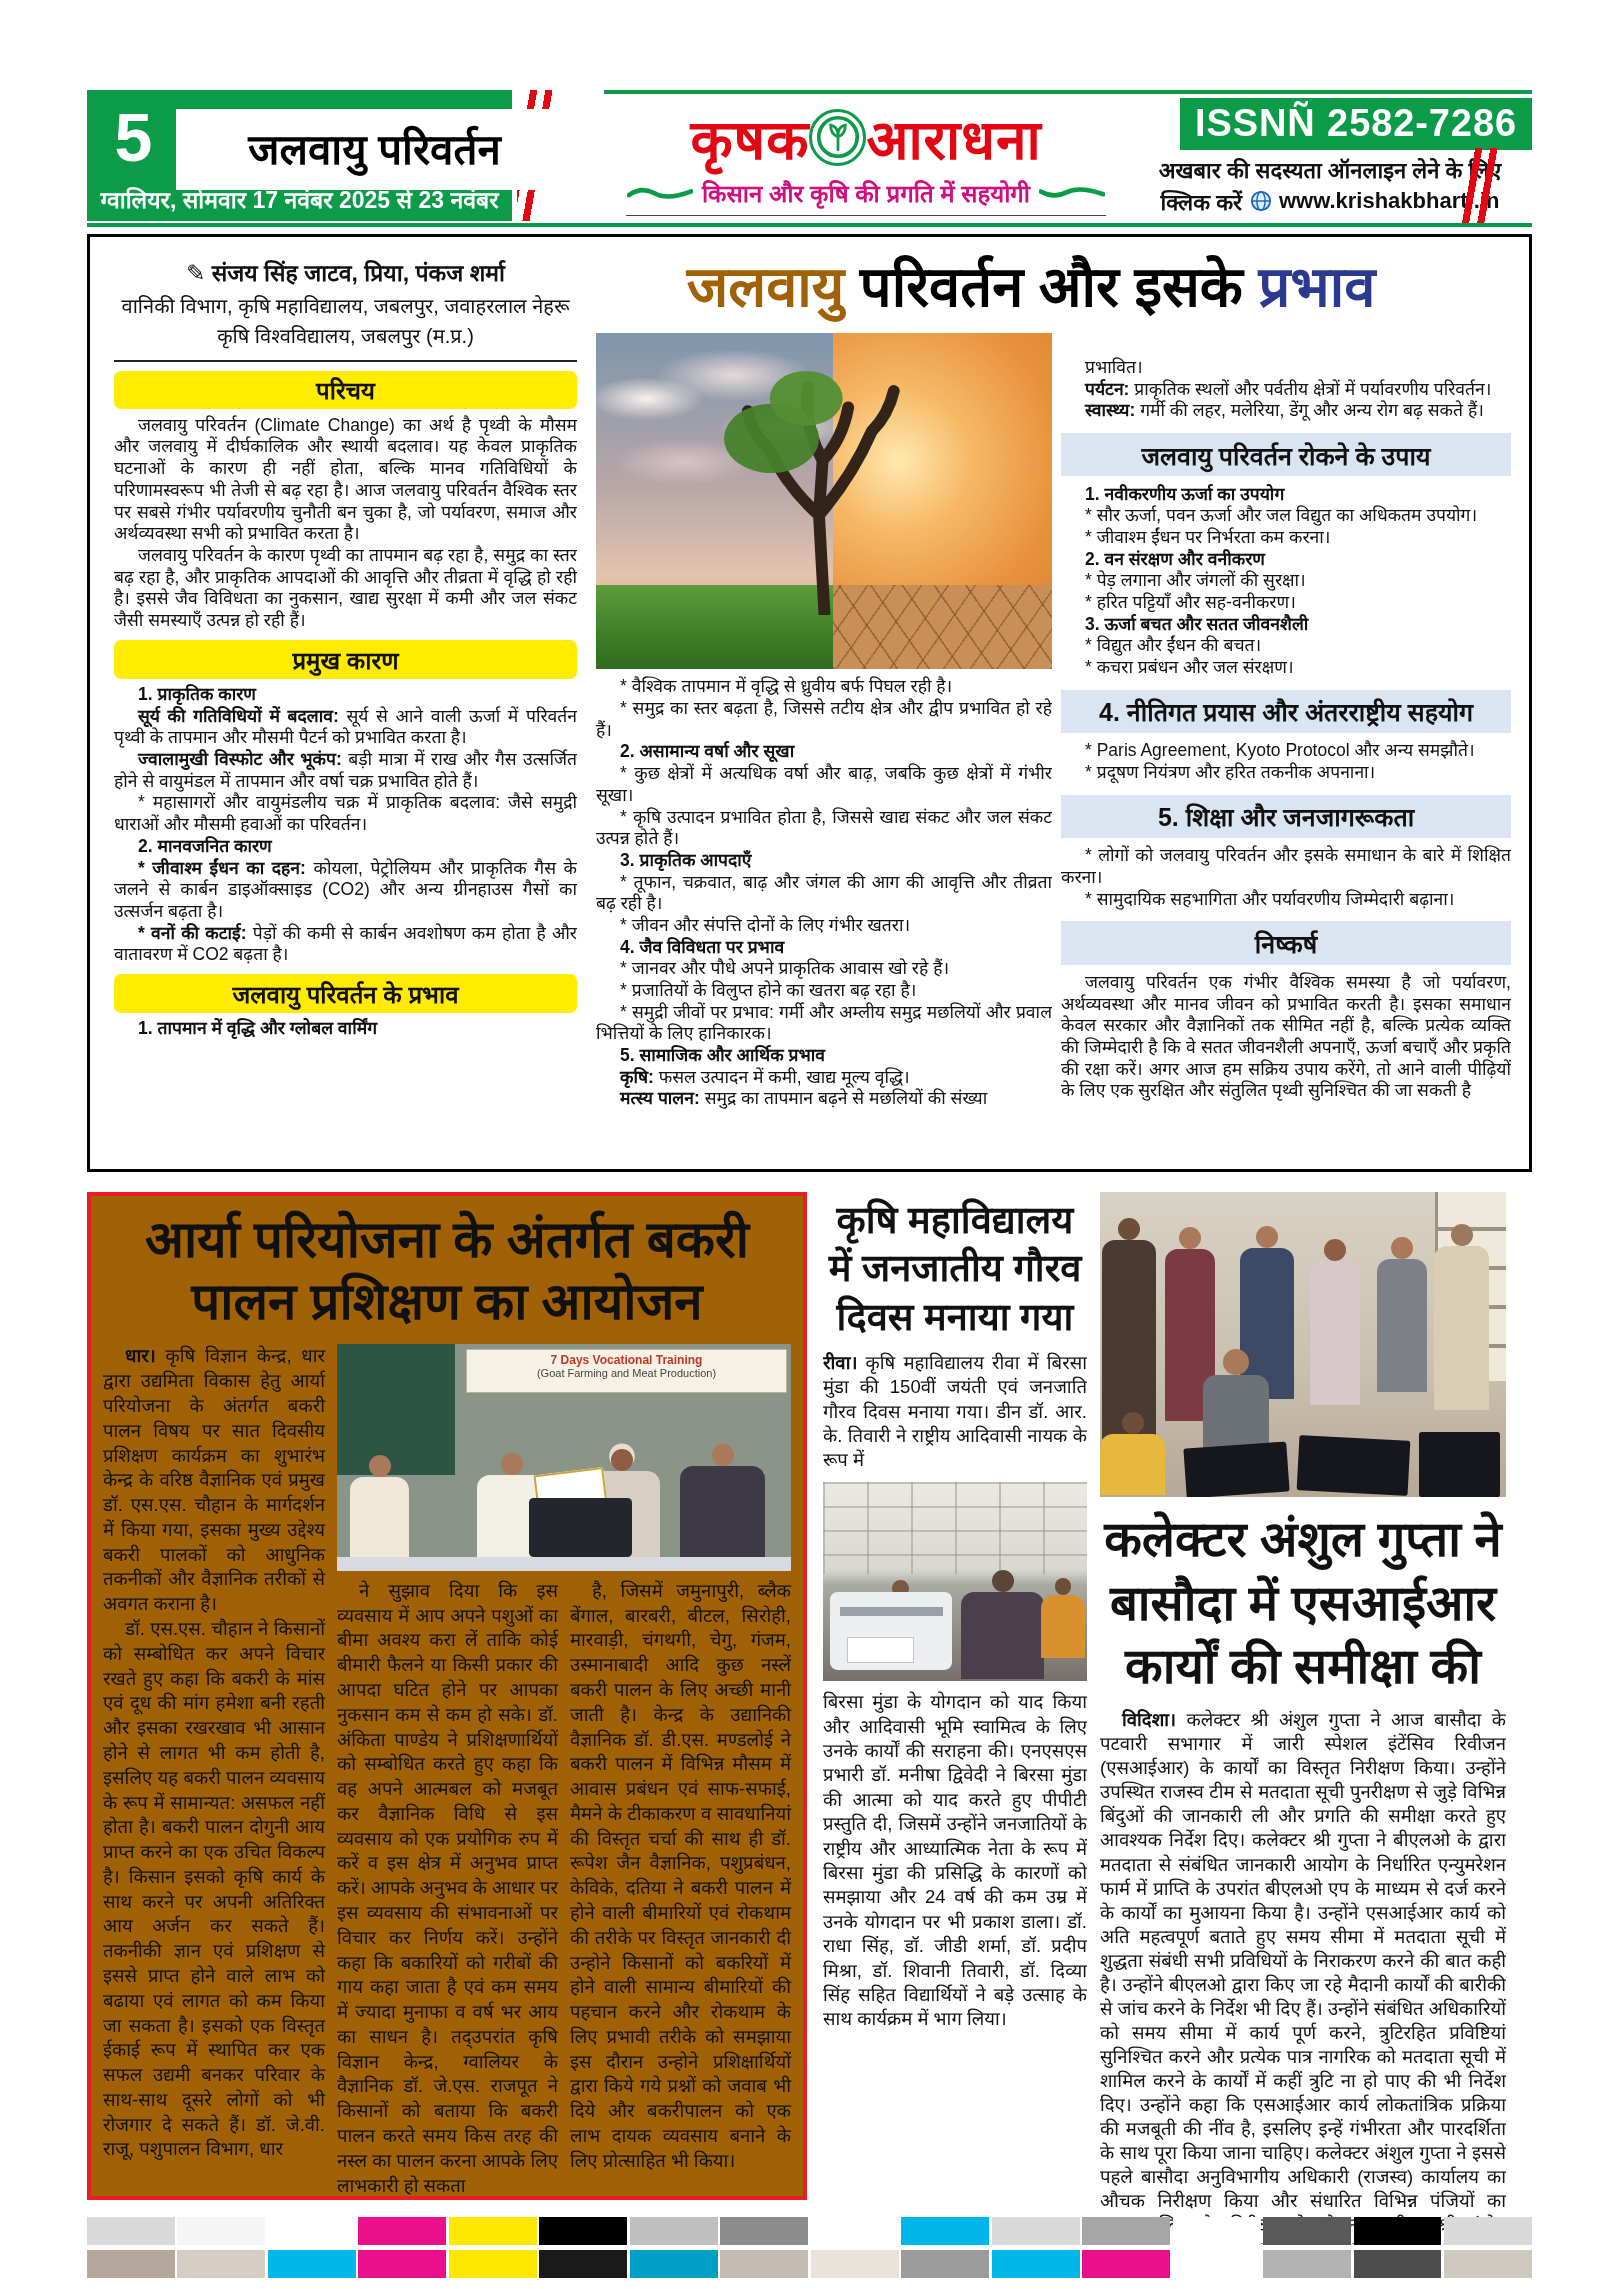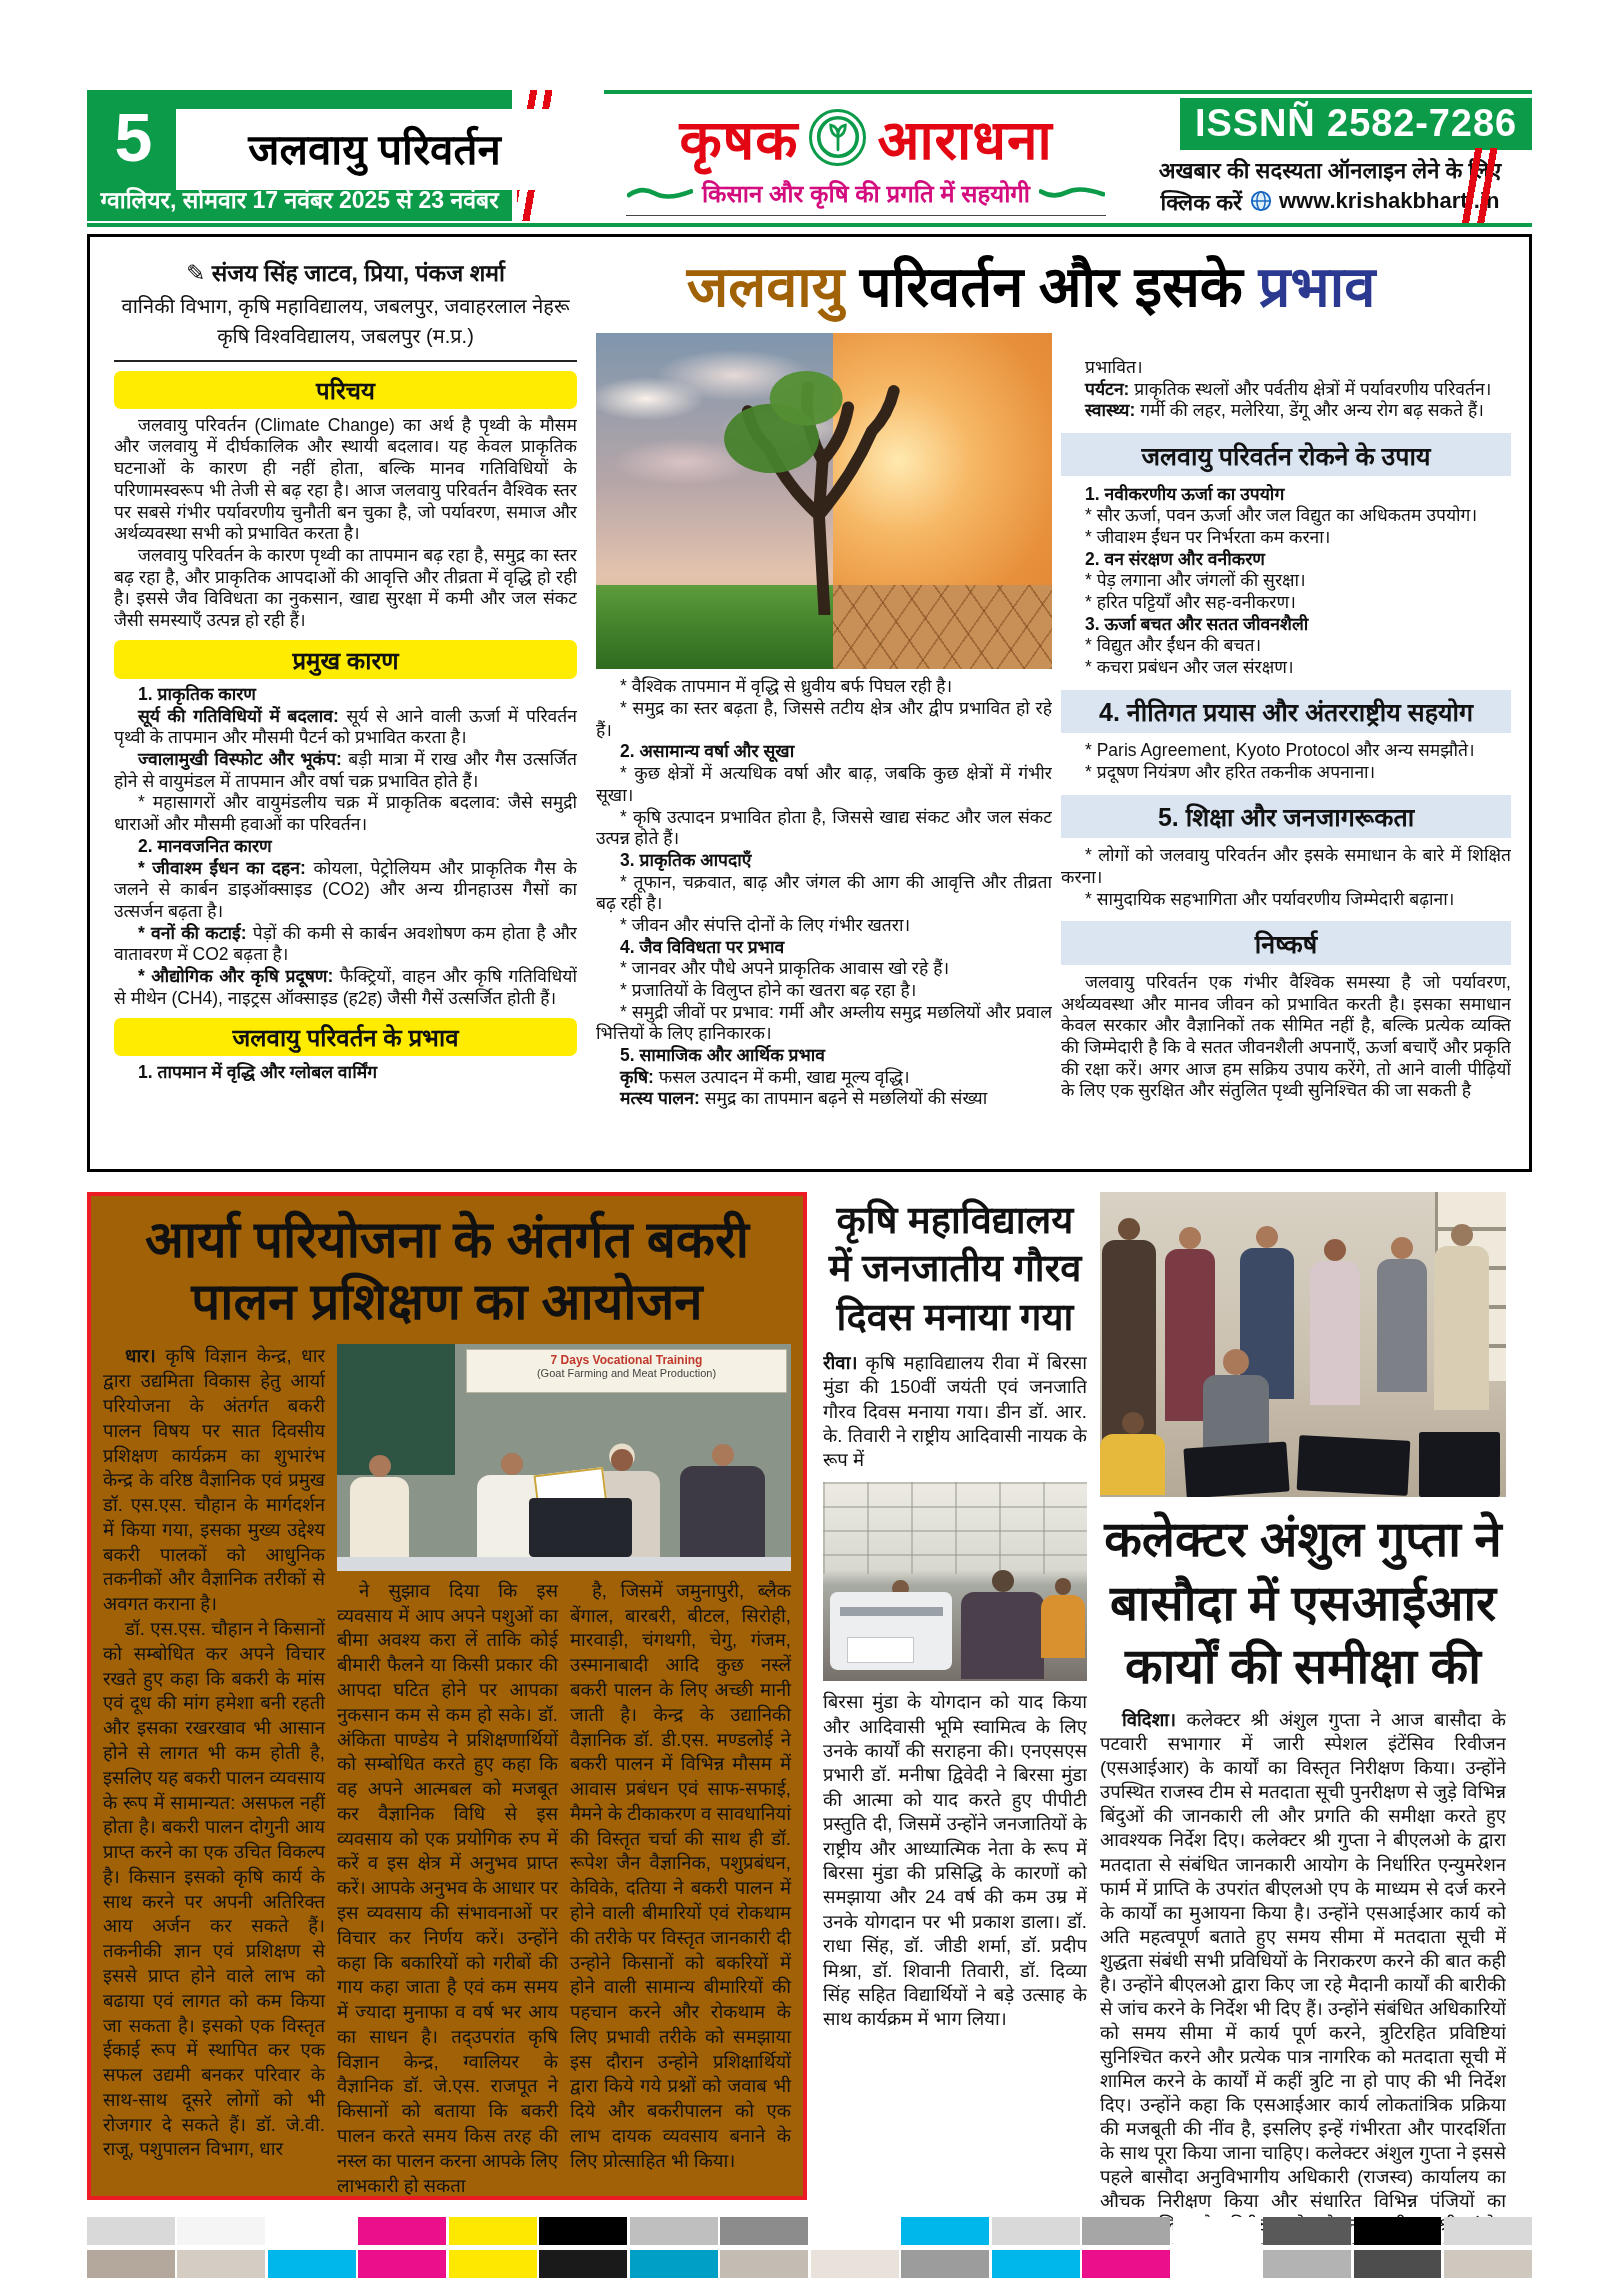--- a/index.html
+++ b/index.html
@@ -11,21 +11,21 @@
   .hdr-left{position:absolute;left:0;top:0;width:425px;height:131px;background:#0c9b49;}
   .hdr-num{position:absolute;left:7.4px;top:3.7px;width:78px;height:87px;color:#fff;
            font-size:68px;font-weight:800;text-align:center;line-height:87px;}
   .hdr-section{position:absolute;left:89px;top:19px;width:397px;height:81px;background:#fff;
            font-size:42px;font-weight:800;text-align:center;line-height:81px;z-index:2;color:#000;}
   .hdr-date{position:absolute;left:0;bottom:0;width:100%;height:41px;color:#fff;
            font-size:23px;font-weight:600;text-align:center;line-height:41px;}
   .stripes{background:repeating-linear-gradient(100deg,transparent 0 13px,#e30613 13px 20px,transparent 20px 28px,#e30613 28px 35px,transparent 35px 129px);}
   .stripes-left{position:absolute;left:430px;top:0;width:85px;height:131px;}
   .hdr-center{position:absolute;left:517px;top:0;width:524px;height:131px;border-top:4.6px solid #0c9b49;background:#fff;}
-  .masthead-row{display:flex;justify-content:center;align-items:center;gap:11px;margin-top:5.5px;}
+  .masthead-row{display:flex;justify-content:center;align-items:center;margin-top:5.5px;}
   .mast-word{font-size:55px;font-weight:800;color:#e30613;letter-spacing:0.9px;}
   .logo{width:57px;height:57px;border-radius:50%;border:3.7px solid #0c9b49;background:#fff;
         display:flex;align-items:center;justify-content:center;box-sizing:border-box;}
   .tagline-wrap{margin:1.8px 22px 0 22px;border-bottom:1.8px solid #444;padding-bottom:5.5px;}
   .tagline-row{display:flex;justify-content:center;align-items:center;gap:9.2px;}
   .tagline{font-size:24px;font-weight:700;color:#d40d7e;}
   .hdr-right{position:absolute;left:1041px;top:0;width:404px;height:131px;border-top:4.6px solid #0c9b49;background:#fff;}
   .issn{margin:3.7px 0 0 52px;background:#0c9b49;color:#fff;font-size:38px;font-weight:800;
         text-align:center;padding:4.6px 3.7px;letter-spacing:0.9px;}
   .sub1{font-size:22px;font-weight:600;text-align:center;margin-top:4.6px;}
@@ -192,21 +192,20 @@
         </div>
       <div class="yhead">प्रमुख कारण</div>
       <div>
           <p><b>1. प्राकृतिक कारण</b></p>
           <p><b>सूर्य की गतिविधियों में बदलाव:</b> सूर्य से आने वाली ऊर्जा में परिवर्तन पृथ्वी के तापमान और मौसमी पैटर्न को प्रभावित करता है।</p>
           <p><b>ज्वालामुखी विस्फोट और भूकंप:</b> बड़ी मात्रा में राख और गैस उत्सर्जित होने से वायुमंडल में तापमान और वर्षा चक्र प्रभावित होते हैं।</p>
           <p>* महासागरों और वायुमंडलीय चक्र में प्राकृतिक बदलाव: जैसे समुद्री धाराओं और मौसमी हवाओं का परिवर्तन।</p>
           <p><b>2. मानवजनित कारण</b></p>
           <p><b>* जीवाश्म ईंधन का दहन:</b> कोयला, पेट्रोलियम और प्राकृतिक गैस के जलने से कार्बन डाइऑक्साइड (CO2) और अन्य ग्रीनहाउस गैसों का उत्सर्जन बढ़ता है।</p>
           <p><b>* वनों की कटाई:</b> पेड़ों की कमी से कार्बन अवशोषण कम होता है और वातावरण में CO2 बढ़ता है।</p>
-          <p><b>* औद्योगिक और कृषि प्रदूषण:</b> फैक्ट्रियों, वाहन और कृषि गतिविधियों से मीथेन (CH4), नाइट्रस ऑक्साइड (ह2ह) जैसी गैसें उत्सर्जित होती हैं।</p>
         </div>
       <div class="yhead">जलवायु परिवर्तन के प्रभाव</div>
       <div>
           <p><b>1. तापमान में वृद्धि और ग्लोबल वार्मिंग</b></p>
         </div>
     </div>
 
     <div class="mcol mcol2 bodytext">
       <div class="photo-frame photo-climate">
         <div class="sky-l"></div>

